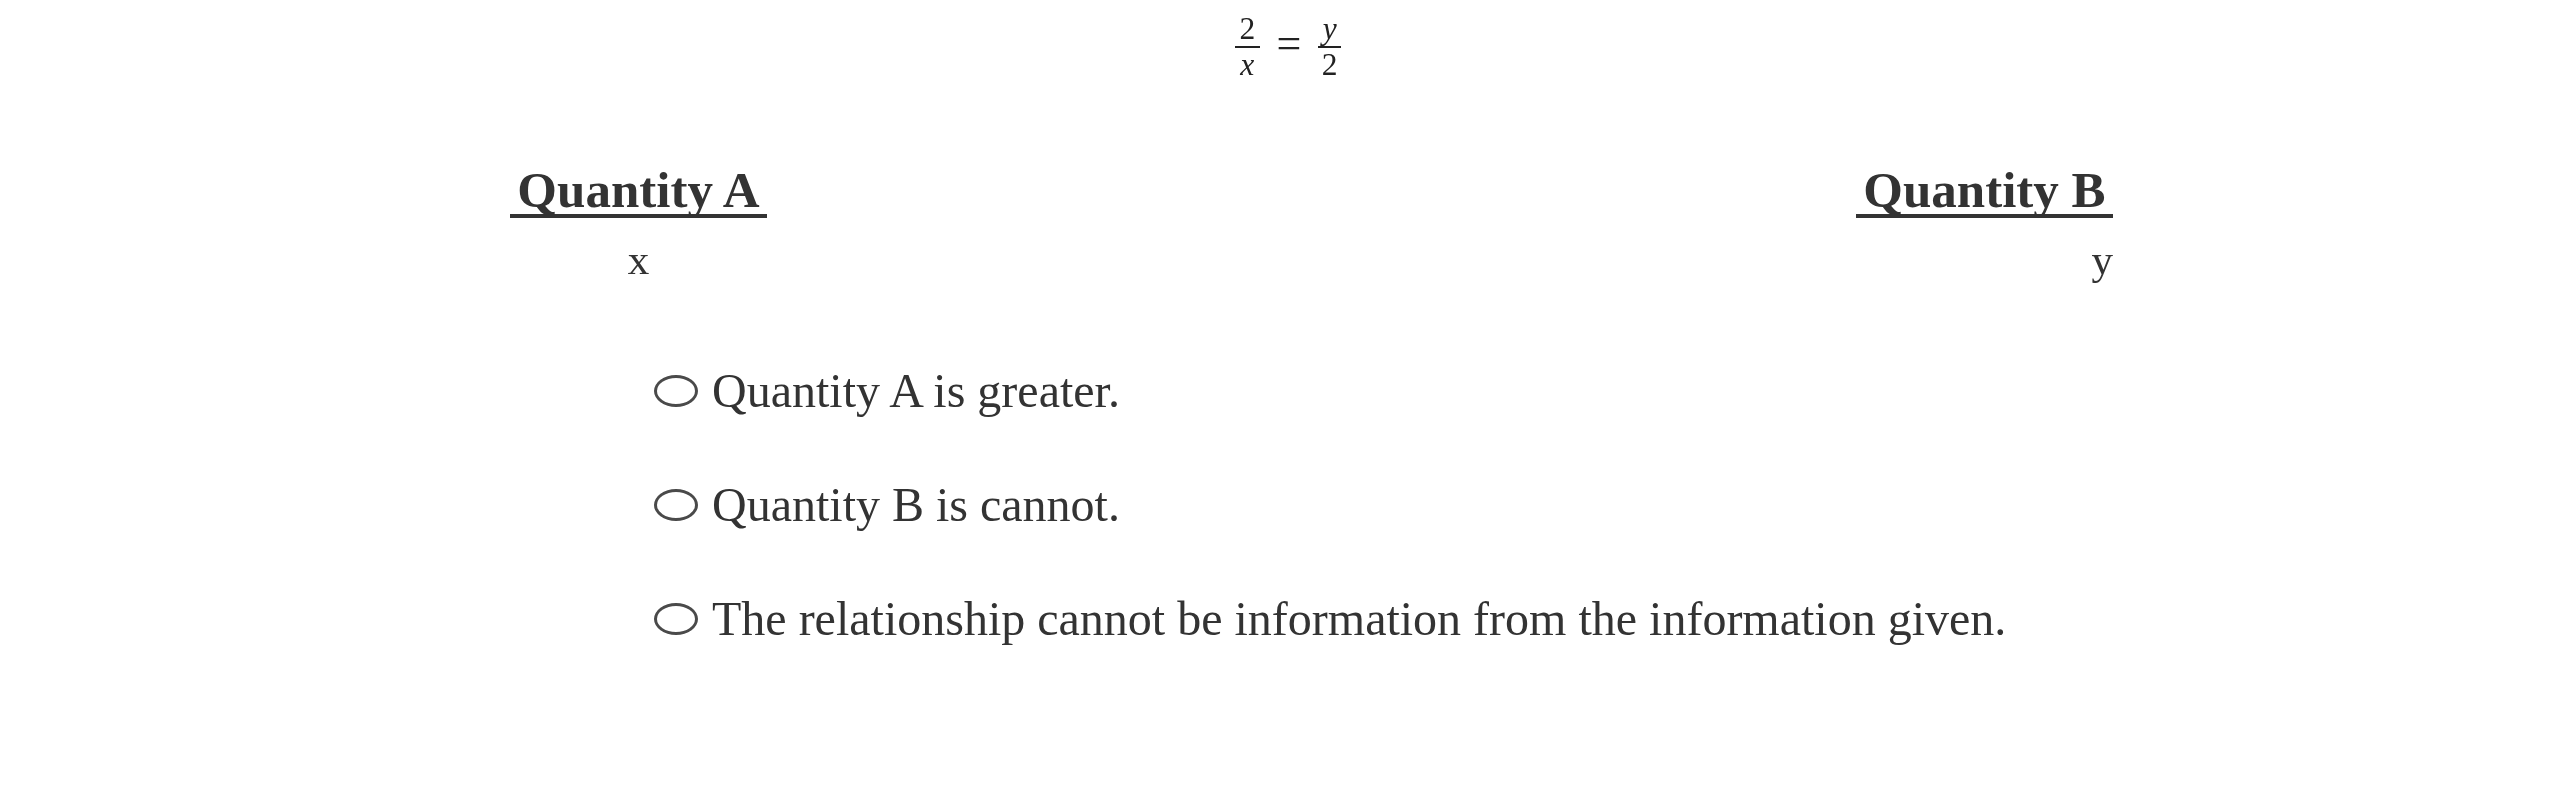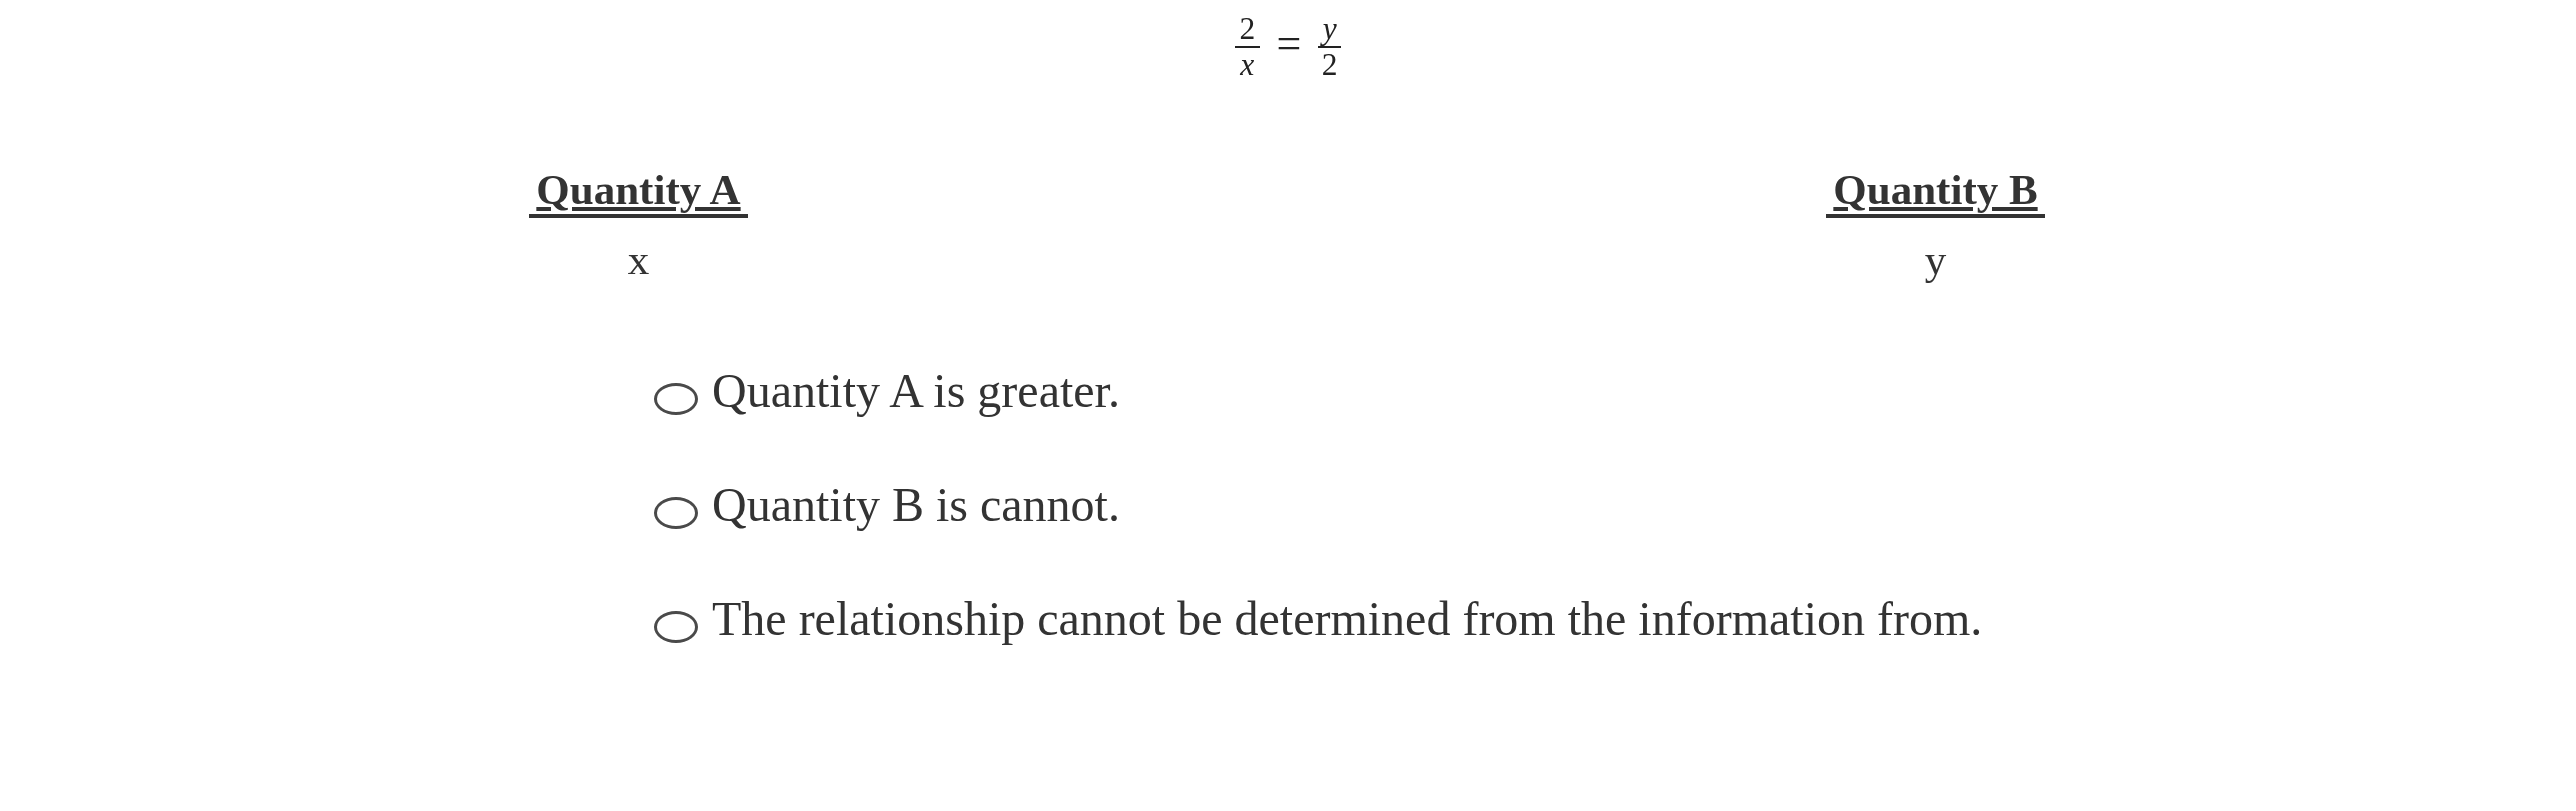--- a/index.html
+++ b/index.html
@@ -56,46 +56,45 @@
 
   
   .qty-col {
     position: absolute;
     top: 168px;
     width: 463px;
     text-align: center;
     color: #333333;
   }
   .qty-col.col-a { left: 407px; }   
-  .qty-col.col-b { left: 1704px; }  
+  .qty-col.col-b { left: 1650px; text-align: right; }  
   .qty-heading {
     display: inline-block;
     font-weight: bold;
-    font-size: 43px;
+    font-size: 51px;
     line-height: 44px;
     border-bottom: 4.6px solid #333333;
     padding: 0 7.4px 1.9px 7.4px;
     white-space: nowrap;
-    text-decoration: underline;
   }
   .qty-value {
     margin-top: 20.4px;
     font-size: 43px;
     line-height: 43px;
   }
 
   
   .options {
     position: absolute;
     left: 654px;
     top: 367px;
   }
   .option-row {
     display: flex;
-    align-items: flex-end;
+    align-items: center;
     height: 48px;
     margin-bottom: 66px;
     cursor: pointer;
   }
   .radio-oval {
     flex: none;
     width: 38px;
     height: 26px;
     border: 3.7px solid #4a4a4a;
     border-radius: 50%;
@@ -148,19 +147,19 @@
     </div>
 
     <div class="option-row">
       <span class="radio-oval"></span>
       <span class="option-label">Quantity B is cannot.</span>
     </div>
 
 
     <div class="option-row">
       <span class="radio-oval"></span>
-      <span class="option-label">The relationship cannot be determined from the information from.</span>
+      <span class="option-label">The relationship cannot be information from the information given.</span>
     </div>
 
   </div>
 
 </div>
 
 
 </body></html>

